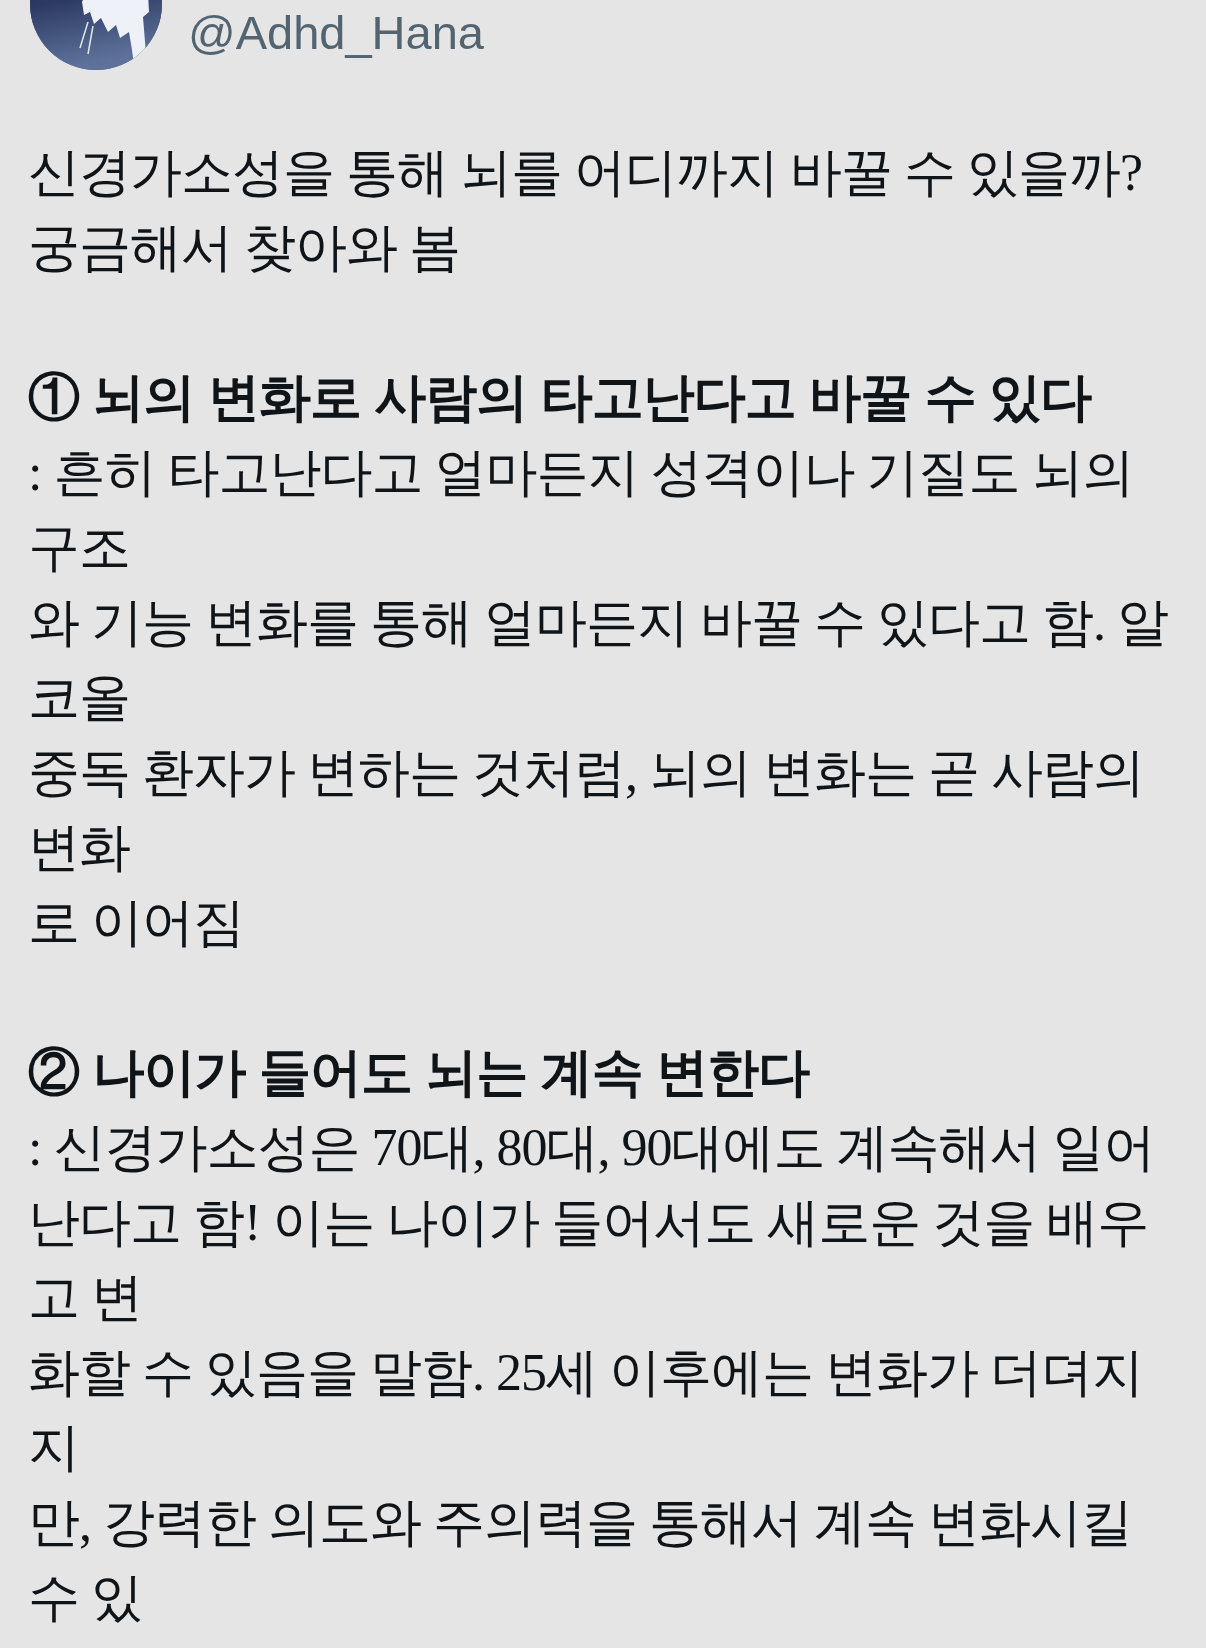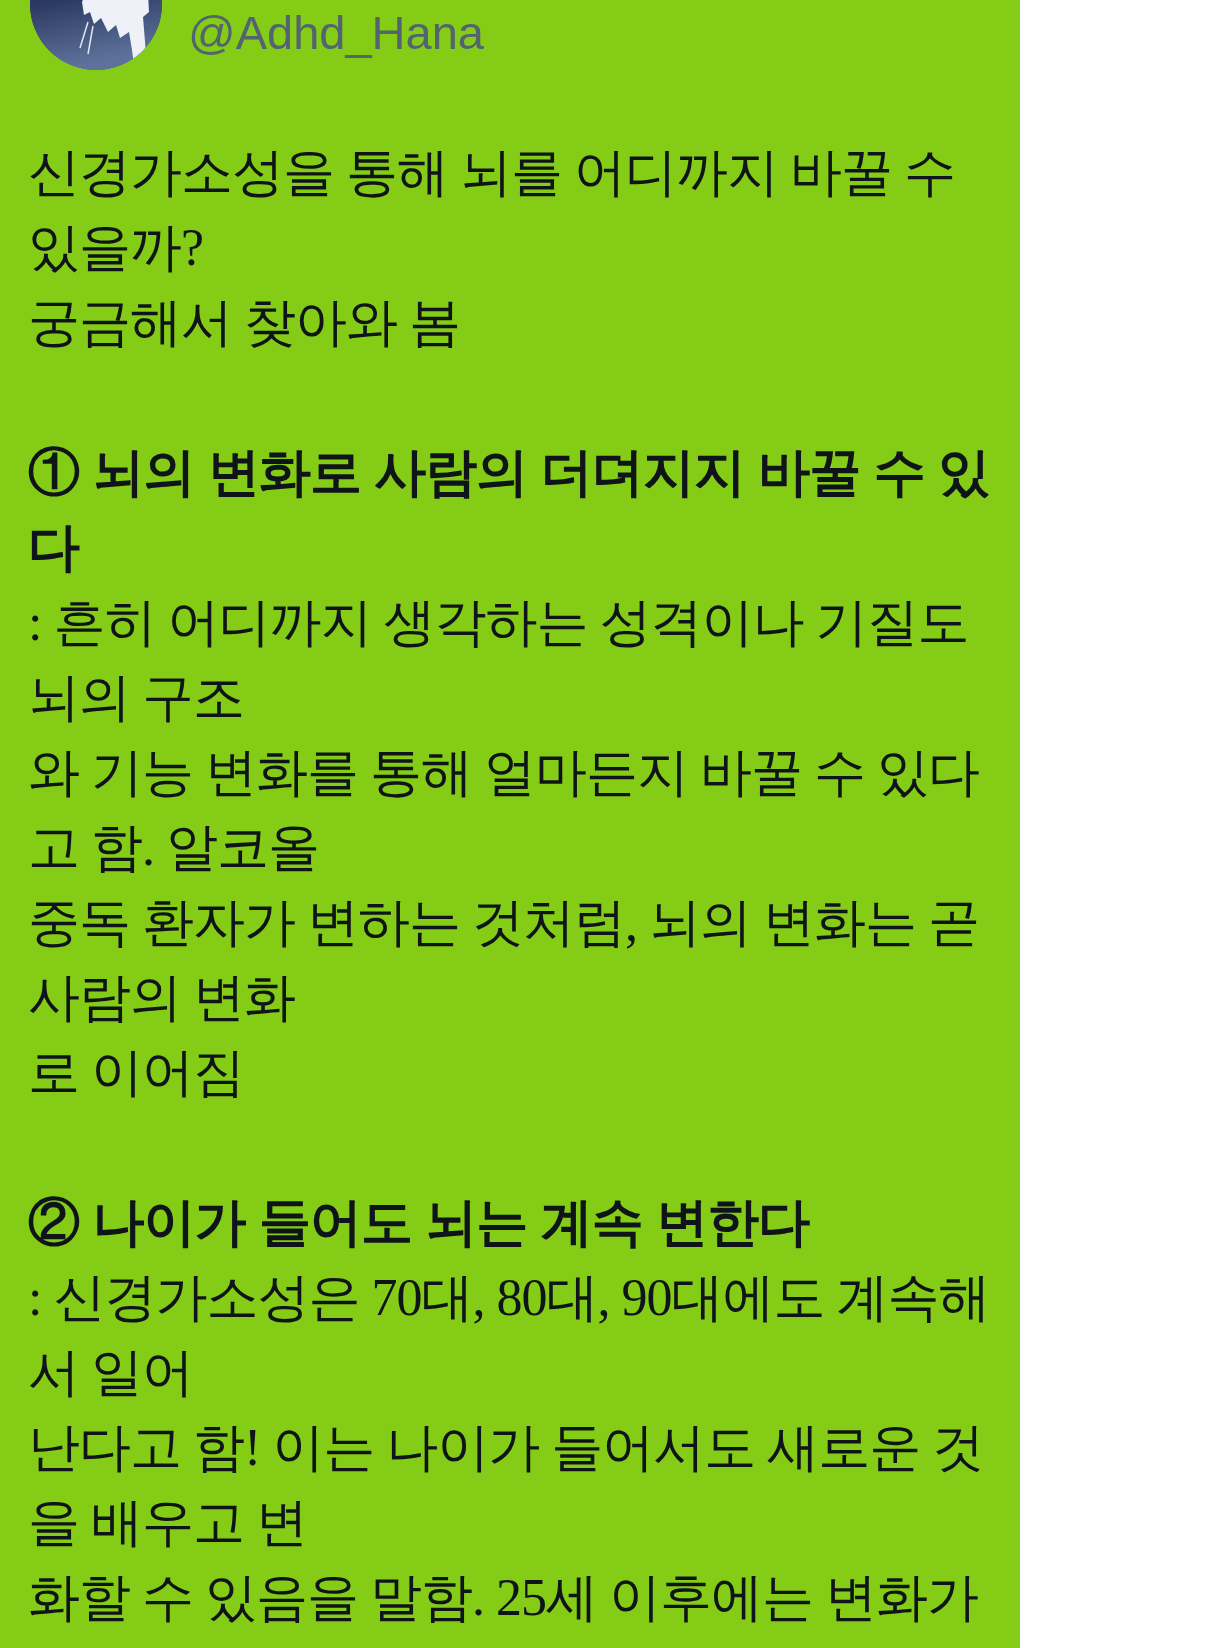--- a/index.html
+++ b/index.html
@@ -2,23 +2,23 @@
 <html><head>
 <meta charset="utf-8">
 <style>
   html, body {
     margin: 0;
     padding: 0;
     background: #ffffff;
   }
   .screen {
     position: relative;
-    width: 1020px;
+    width: 1206px;
     height: 1648px;
-    background: #84cc16;
+    background: #e5e5e5;
     overflow: hidden;
     font-family: "Liberation Sans", sans-serif;
   }
   
   .avatar {
     position: absolute;
     left: 30px;
     top: -62px;
     width: 132px;
     height: 132px;
@@ -90,22 +90,22 @@
     </svg>
   </div>
   <div class="handle">@Adhd_Hana</div>
 
   <div class="content">
 
     <p class="para">신경가소성을 통해 뇌를 어디까지 바꿀 수 있을까?
 궁금해서 찾아와 봄</p>
 
     <div class="section">
-      <h2 class="section-heading">① 뇌의 변화로 사람의 더뎌지지 바꿀 수 있다</h2>
-      <p class="para section-body">: 흔히 어디까지 생각하는 성격이나 기질도 뇌의 구조
+      <h2 class="section-heading">① 뇌의 변화로 사람의 타고난다고 바꿀 수 있다</h2>
+      <p class="para section-body">: 흔히 타고난다고 얼마든지 성격이나 기질도 뇌의 구조
 와 기능 변화를 통해 얼마든지 바꿀 수 있다고 함. 알코올
 중독 환자가 변하는 것처럼, 뇌의 변화는 곧 사람의 변화
 로 이어짐</p>
     </div>
 
     <div class="section">
       <h2 class="section-heading">② 나이가 들어도 뇌는 계속 변한다</h2>
       <p class="para section-body">: 신경가소성은 70대, 80대, 90대에도 계속해서 일어
 난다고 함! 이는 나이가 들어서도 새로운 것을 배우고 변
 화할 수 있음을 말함. 25세 이후에는 변화가 더뎌지지

